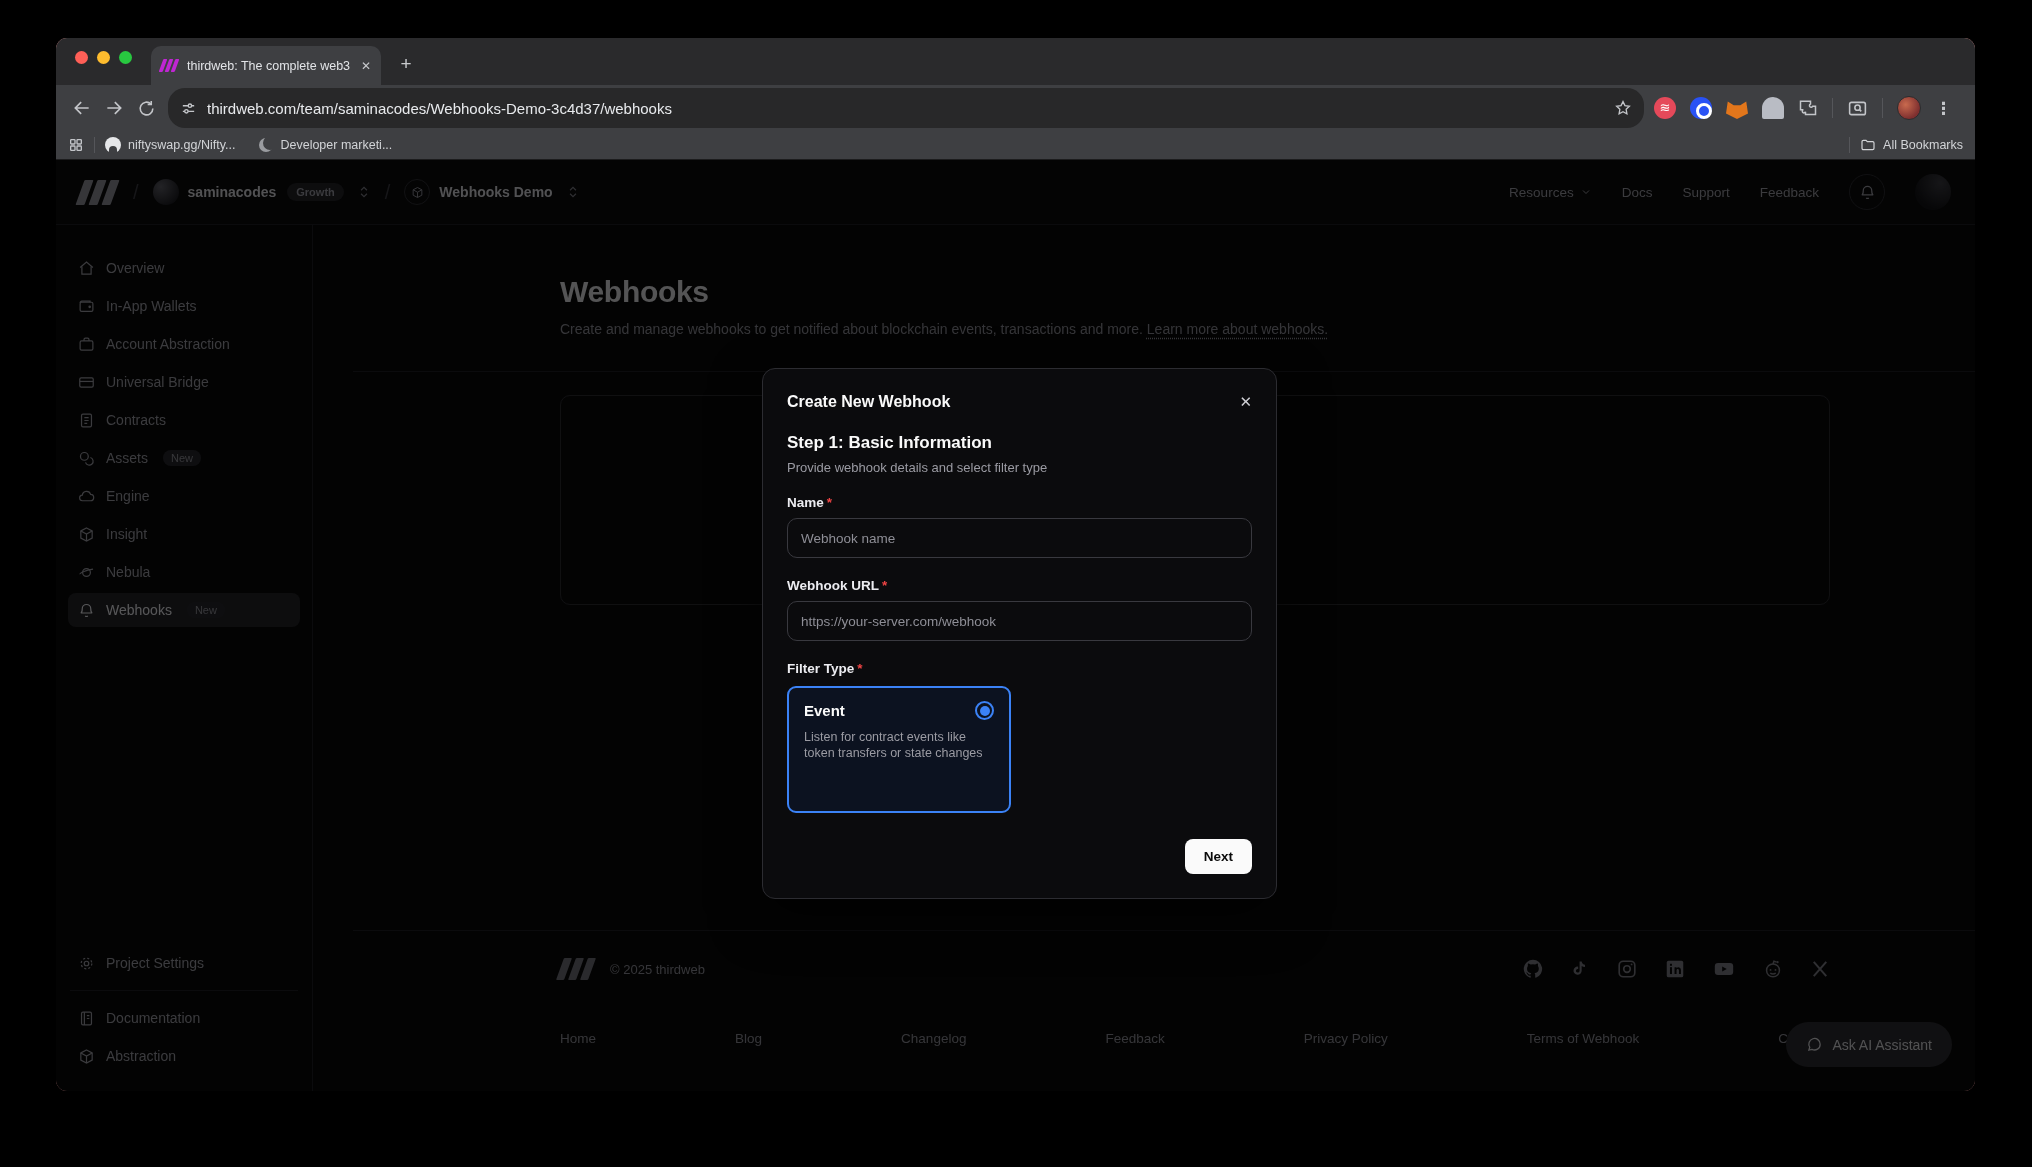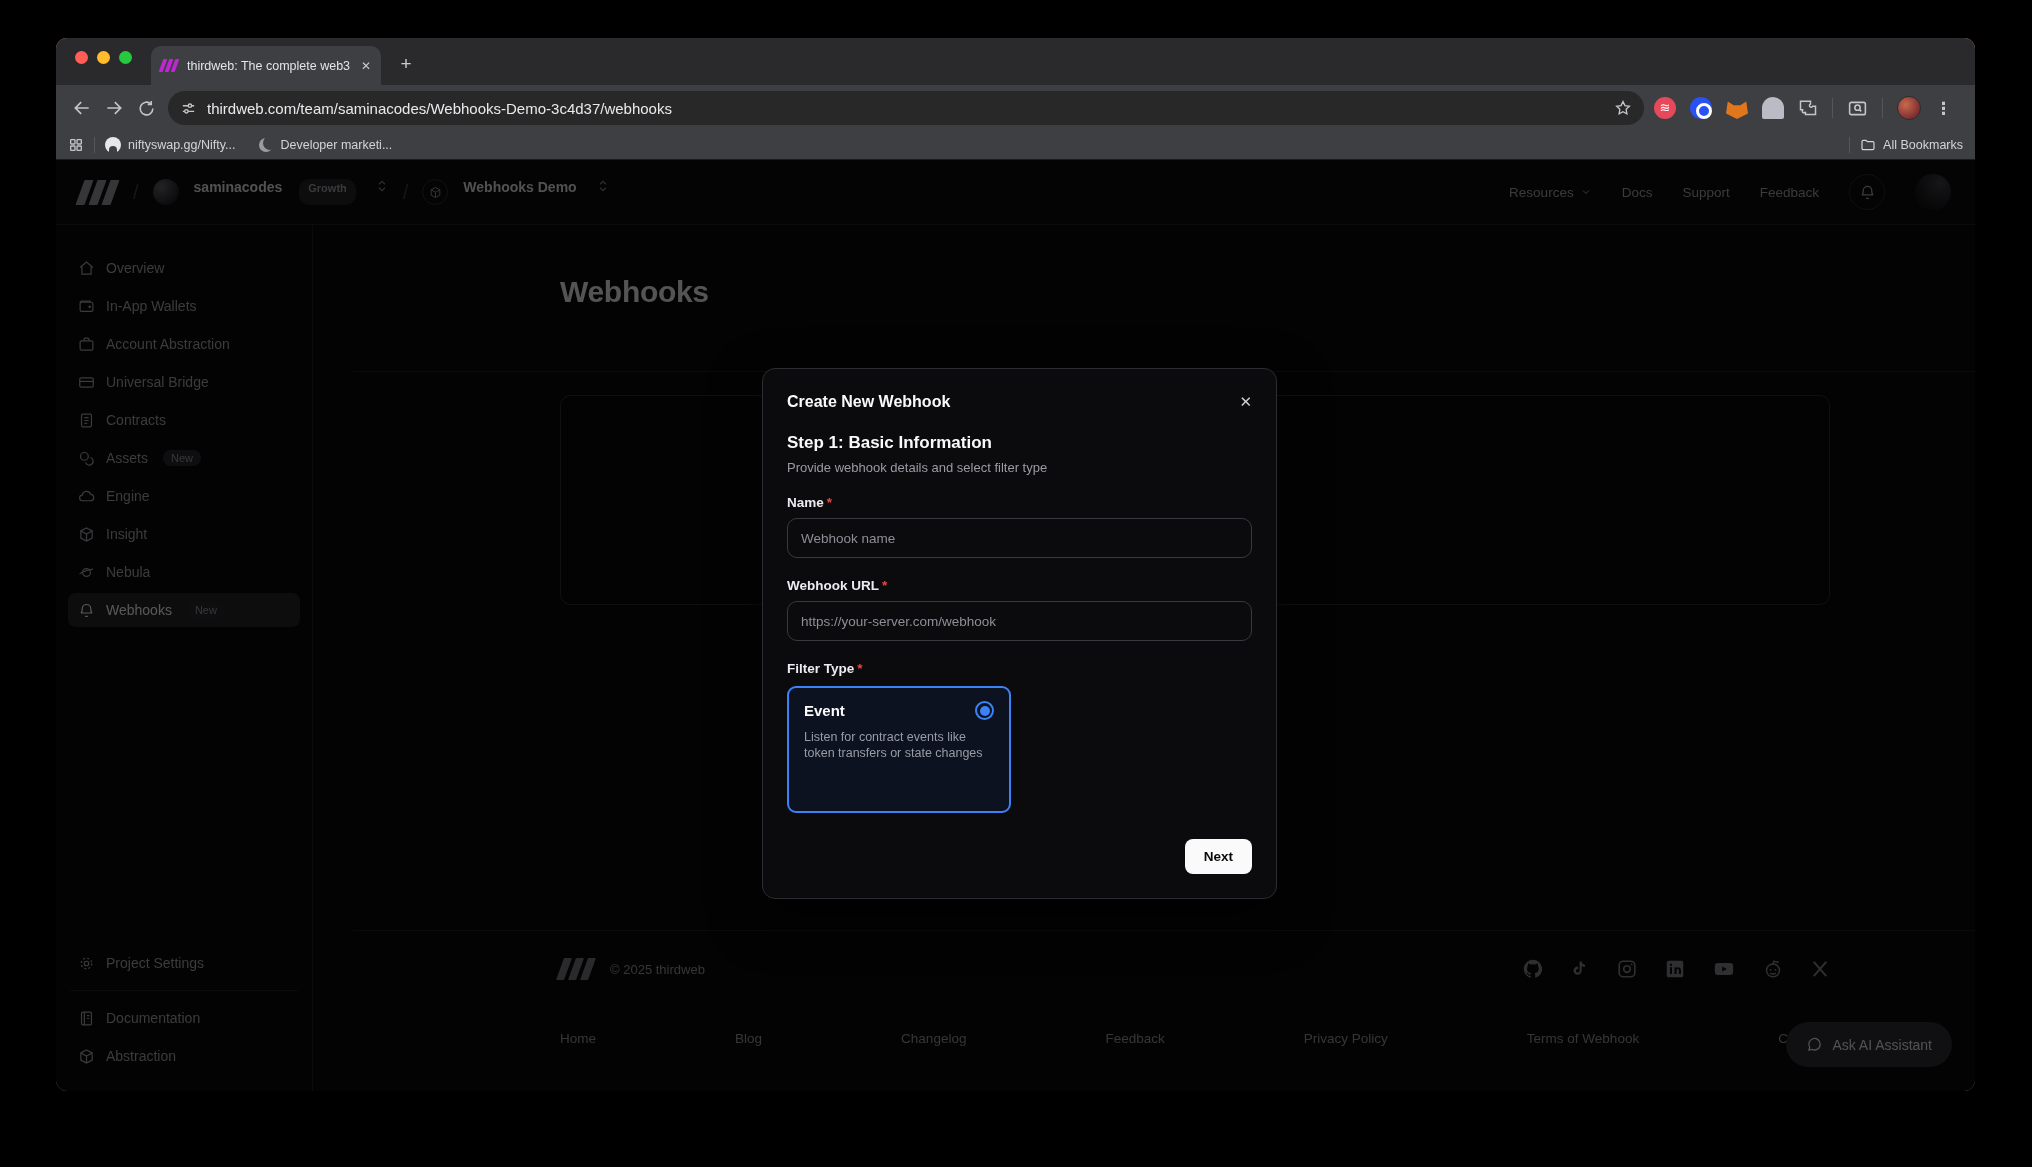--- a/index.html
+++ b/index.html
@@ -22,21 +22,21 @@
   .tab-close { color:#c8cacd; font-size:12px; cursor:default; }
   .newtab { position:absolute; left:336px; top:12px; width:28px; height:28px; display:flex;
             align-items:center; justify-content:center; color:#c8cacd; font-size:19px; }
   .favicon { display:flex; align-items:flex-end; color:#c026d3; }
   .favicon i, .tw-logo i { display:block; background:currentColor; transform:skewX(-20deg); border-radius:1px; }
   .favicon i { width:4px; height:13px; margin-right:2px; }
 
   
   .toolbar { height:46px; background:#3e3f42; flex:0 0 auto; display:flex; align-items:center; padding:0 10px; }
   .nav-ico { width:32px; height:32px; display:flex; align-items:center; justify-content:center; color:#c3c5c9; }
-  .omnibox { height:34px; flex:0 0 auto; width:1476px; margin-left:6px; background:#282829; border-radius:17px;
+  .omnibox { height:40px; flex:0 0 auto; width:1476px; margin-left:6px; background:#282829; border-radius:17px;
              display:flex; align-items:center; padding:0 12px; gap:10px; }
   .omni-url { flex:1; color:#e8eaed; font-size:15px; white-space:nowrap; overflow:hidden; }
   .ext-row { display:flex; align-items:center; margin-left:10px; gap:14px; }
   .ext { width:22px; height:22px; border-radius:50%; position:relative; }
   .ext-red { background:#e5495a; } .ext-blue { background:#2952f5; }
   .ext-red::after { content:"≋"; position:absolute; inset:0; color:#fff; font-size:13px; text-align:center; line-height:22px; }
   .ext-blue::after { content:""; position:absolute; left:6px; top:6px; width:10px; height:10px; border:3px solid #fff; border-radius:50%; }
   .ext-fox { background:#e2761b; border-radius:5px; clip-path:polygon(50% 100%,0 75%,8% 20%,35% 38%,65% 38%,92% 20%,100% 75%); }
   .ext-ghost { background:#b9bcc4; border-radius:11px 11px 2px 2px; }
   .vsep { width:1px; height:20px; background:#55565a; }
@@ -53,21 +53,21 @@
   .crescent { width:14px; height:14px; border-radius:50%; box-shadow:inset 4px -2px 0 0 #9a9ca0; }
 
   
   .page { flex:1; position:relative; background:#0a0a0a; overflow:hidden; }
 
   .site-header { height:65px; display:flex; align-items:center; padding:0 24px;
                  border-bottom:1px solid #1f1f23; background:#0b0b0c; }
   .tw-logo { display:flex; align-items:flex-end; color:#8e8e96; }
   .tw-logo i { width:9px; height:25px; margin-right:4px; }
   .crumb-sep { color:#3b3b41; font-size:20px; margin:0 14px; font-weight:300; }
-  .crumb { display:flex; gap:15px; color:#d6d6da; font-size:14px; font-weight:600; }
+  .crumb { display:flex; align-items:center; gap:9px; color:#d6d6da; font-size:14px; font-weight:600; }
   .crumb-avatar { width:26px; height:26px; border-radius:50%;
         background:radial-gradient(circle at 30% 30%, #5c5c64, #1f1f24 75%); }
   .plan-pill { font-size:11px; font-weight:700; color:#9a9aa2; background:#222226; border-radius:10px;
                padding:3px 9px; margin-left:2px; }
   .updown { color:#7d7d85; margin-left:4px; }
   .proj-icon { width:26px; height:26px; border-radius:50%; border:1px solid #2e2e33; display:flex;
                align-items:center; justify-content:center; color:#8e8e96; }
   .hdr-right { margin-left:auto; display:flex; align-items:center; gap:30px; color:#9b9ba3; font-size:13.5px; }
   .hdr-link { display:flex; align-items:center; gap:6px; }
   .bell-btn { width:36px; height:36px; border-radius:50%; border:1px solid #2b2b30; display:flex;
@@ -419,20 +419,24 @@
                 </svg>
               </span>
             <span>Abstraction</span>
           </div>
         </div>
       </div>
 
       <div class="content">
         <div class="head-block">
           <div class="h1">Webhooks</div>
+          <div class="sub">
+            <span>Create and manage webhooks to get notified about blockchain events, transactions and more.</span>
+            <a>Learn more about webhooks.</a>
+          </div>
         </div>
         <div class="head-divider"></div>
         <div class="table-box"></div>
         <div class="footer-divider"></div>
 
         <div class="foot-row1">
           <span class="tw-logo foot-logo">
               <i></i>
               <i></i>
               <i></i>

